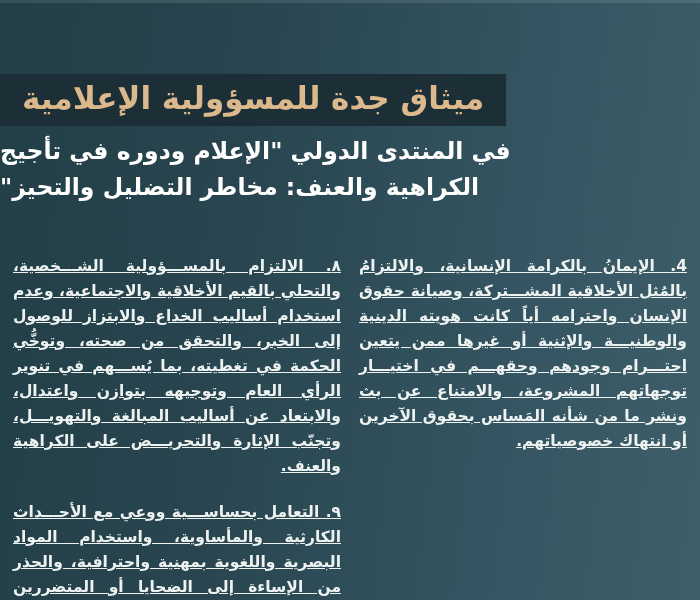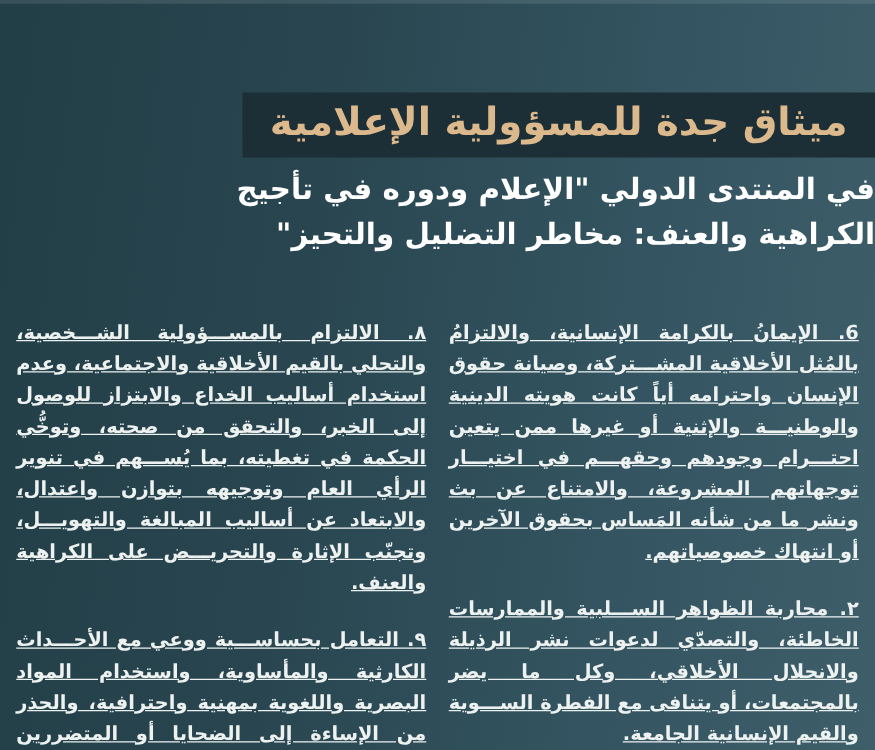--- a/index.html
+++ b/index.html
@@ -18,21 +18,21 @@
   }
 
   .top-edge-band {
     position: absolute;
     top: 0; left: 0; right: 0;
     height: 3px;
     background: rgba(255,255,255,0.10);
   }
 
   .header {
-    text-align: right;
+    text-align: left;
     padding-top: 74px;
   }
 
   .title-banner {
     display: inline-block;
     background: #1c2f36;
     color: #dcb98c;
     font-size: 31px;
     font-weight: bold;
     line-height: 1.25;
@@ -81,22 +81,21 @@
     <span>ميثاق جدة للمسؤولية الإعلامية</span>
   </div>
   <div class="subtitle">
     <div>في المنتدى الدولي "الإعلام ودوره في تأجيج</div>
     <div>الكراهية والعنف: مخاطر التضليل والتحيز"</div>
   </div>
 </header>
 
 <main class="columns">
   <section class="column">
-    <p>6. الإيمانُ بالكرامة الإنسانية، والالتزامُ بالمُثل الأخلاقية المشـــتركة، وصيانة حقوق الإنسان واحترامه أياً كانت هويته الدينية والوطنيـــة والإثنية أو غيرها ممن يتعين احتـــرام وجودهم وحقهـــم في اختيـــار توجهاتهم المشروعة، والامتناع عن بث ونشر ما من شأنه المَساس بحقوق الآخرين أو انتهاك خصوصياتهم.</p>
-    <p>٢. محاربة الظواهر الســـلبية والممارسات الخاطئة، والتصدّي لدعوات نشر الرذيلة والانحلال الأخلاقي، وكل ما يضر بالمجتمعات، أو يتنافى مع الفطرة الســـوية والقيم الإنسانية الجامعة.</p>
+    <p>4. الإيمانُ بالكرامة الإنسانية، والالتزامُ بالمُثل الأخلاقية المشـــتركة، وصيانة حقوق الإنسان واحترامه أياً كانت هويته الدينية والوطنيـــة والإثنية أو غيرها ممن يتعين احتـــرام وجودهم وحقهـــم في اختيـــار توجهاتهم المشروعة، والامتناع عن بث ونشر ما من شأنه المَساس بحقوق الآخرين أو انتهاك خصوصياتهم.</p>
 
   </section>
 
   <section class="column">
     <p>٨. الالتزام بالمســـؤولية الشـــخصية، والتحلي بالقيم الأخلاقية والاجتماعية، وعدم استخدام أساليب الخداع والابتزاز للوصول إلى الخبر، والتحقق من صحته، وتوخُّي الحكمة في تغطيته، بما يُســـهم في تنوير الرأي العام وتوجيهه بتوازن واعتدال، والابتعاد عن أساليب المبالغة والتهويـــل، وتجنّب الإثارة والتحريـــض على الكراهية والعنف.</p>
     <p>٩. التعامل بحساســـية ووعي مع الأحـــداث الكارثية والمأساوية، واستخدام المواد البصرية واللغوية بمهنية واحترافية، والحذر من الإساءة إلى الضحايا أو المتضررين والمنكوبين بنقل التفاصيل والصور الجارحة أو الصادمة.</p>
 
   </section>
 </main>
 

